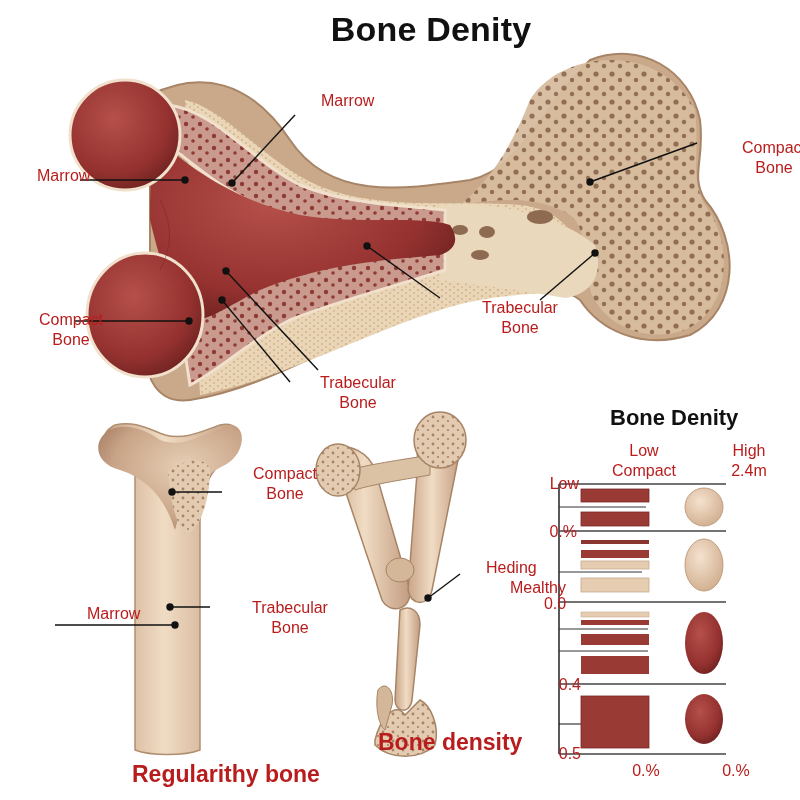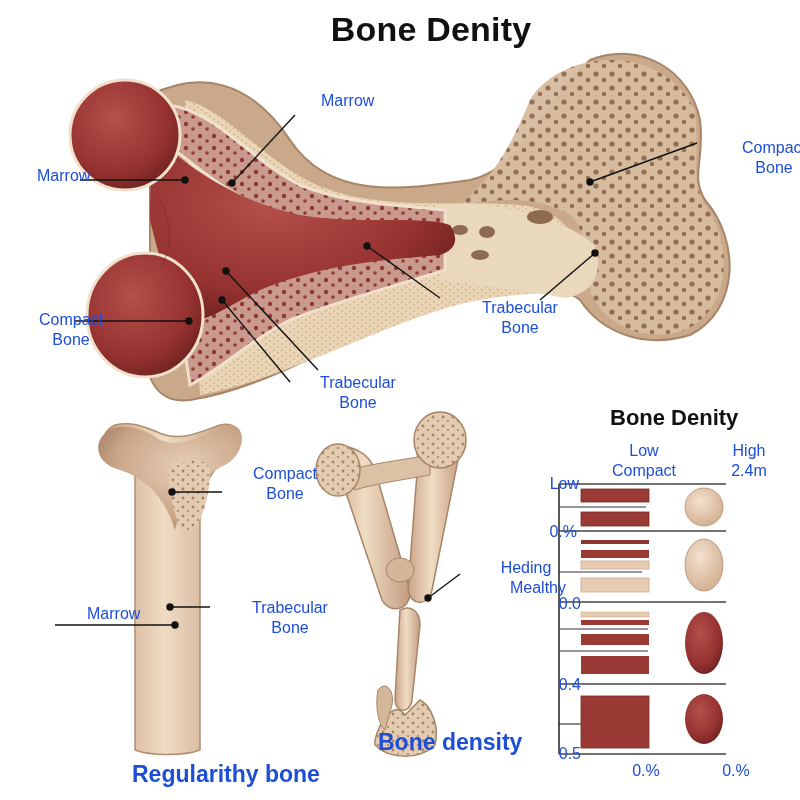--- a/index.html
+++ b/index.html
@@ -1,19 +1,19 @@
 <!DOCTYPE html>
 <html><head>
 <meta charset="utf-8">
 <style>
   html, body { margin: 0; padding: 0; background: #ffffff; }
   body { width: 800px; height: 800px; position: relative; overflow: hidden; font-family: "Liberation Sans", sans-serif; color: #111; }
   .abs { position: absolute; padding-left: 31px; }
   .title { left: 0; width: 800px; top: 10px; text-align: center; font-size: 34px; font-weight: bold; letter-spacing: 0.2px; }
-  .lbl { font-size: 16px; line-height: 20px; color: #1d4ed8; white-space: nowrap; }
+  .lbl { font-size: 16px; line-height: 20px; color: #b91c1c; white-space: nowrap; }
   .lbl.center { text-align: center; }
   .lbl.right { text-align: right; }
   svg { position: absolute; left: 0; top: 0; }
   .sub-title { font-size: 22px; font-weight: bold; }
   .axis-lbl { font-size: 16px; }
   .caption { font-size: 23px; font-weight: bold; }
 </style>
 </head>
 <body>
 
@@ -199,33 +199,33 @@
   <div>Bone</div>
 </div>
 <div class="abs lbl center" style="left:210px; top:598px; width:98px;">
   <div>Trabecular</div>
   <div>Bone</div>
 </div>
 <div class="abs lbl" style="left:56px; top:604px;">Marrow</div>
 <div class="abs lbl caption" style="left:101px; top:764px;">Regularithy bone</div>
 
 <div class="abs lbl right" style="left:455px; top:558px; width:80px;">
-  <div style="text-align:center;">Heding</div>
+  <div style="text-align:left;">Heding</div>
   <div style="text-align:right; margin-left:8px;">Mealthy</div>
 </div>
 <div class="abs lbl caption" style="left:347px; top:732px;">Bone density</div>
 
 <div class="abs sub-title" style="left:579px; top:405px;">Bone Denity</div>
 <div class="abs lbl center" style="left:568px; top:441px; width:90px;">
   <div>Low</div>
   <div>Compact</div>
 </div>
 <div class="abs lbl center" style="left:688px; top:441px; width:60px;">
   <div>High</div>
   <div>2.4m</div>
 </div>
 <div class="abs lbl axis-lbl right" style="left:498px; top:474px; width:50px;">Low</div>
 <div class="abs lbl axis-lbl right" style="left:498px; top:522px; width:48px;">0.%</div>
-<div class="abs lbl axis-lbl right" style="left:498px; top:594px; width:52px;">0.0</div>
+<div class="abs lbl axis-lbl right" style="left:498px; top:594px; width:52px;text-align:center;">0.0</div>
 <div class="abs lbl axis-lbl right" style="left:498px; top:675px; width:52px;">0.4</div>
 <div class="abs lbl axis-lbl right" style="left:498px; top:744px; width:52px;">0.5</div>
 <div class="abs lbl axis-lbl center" style="left:590px; top:761px; width:50px;">0.%</div>
 <div class="abs lbl axis-lbl center" style="left:680px; top:761px; width:50px;">0.%</div>
 
 </body></html>

